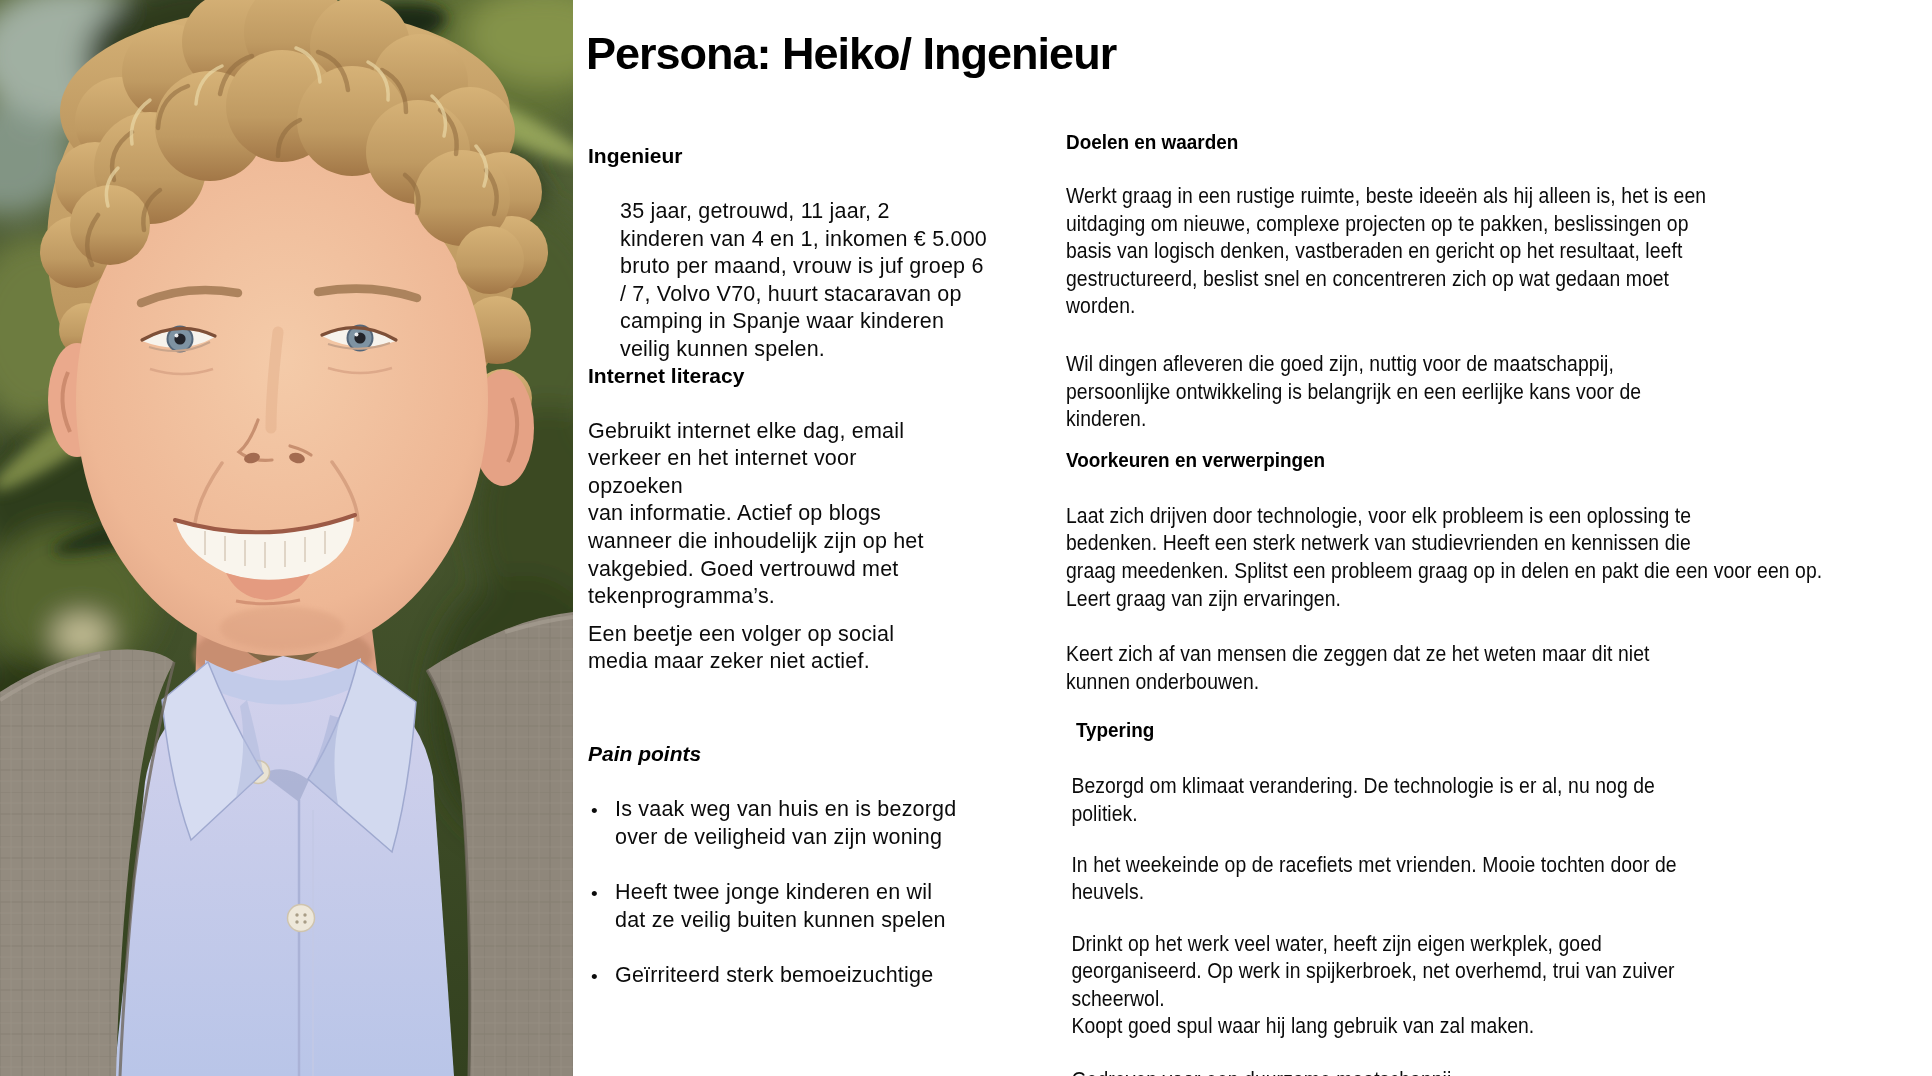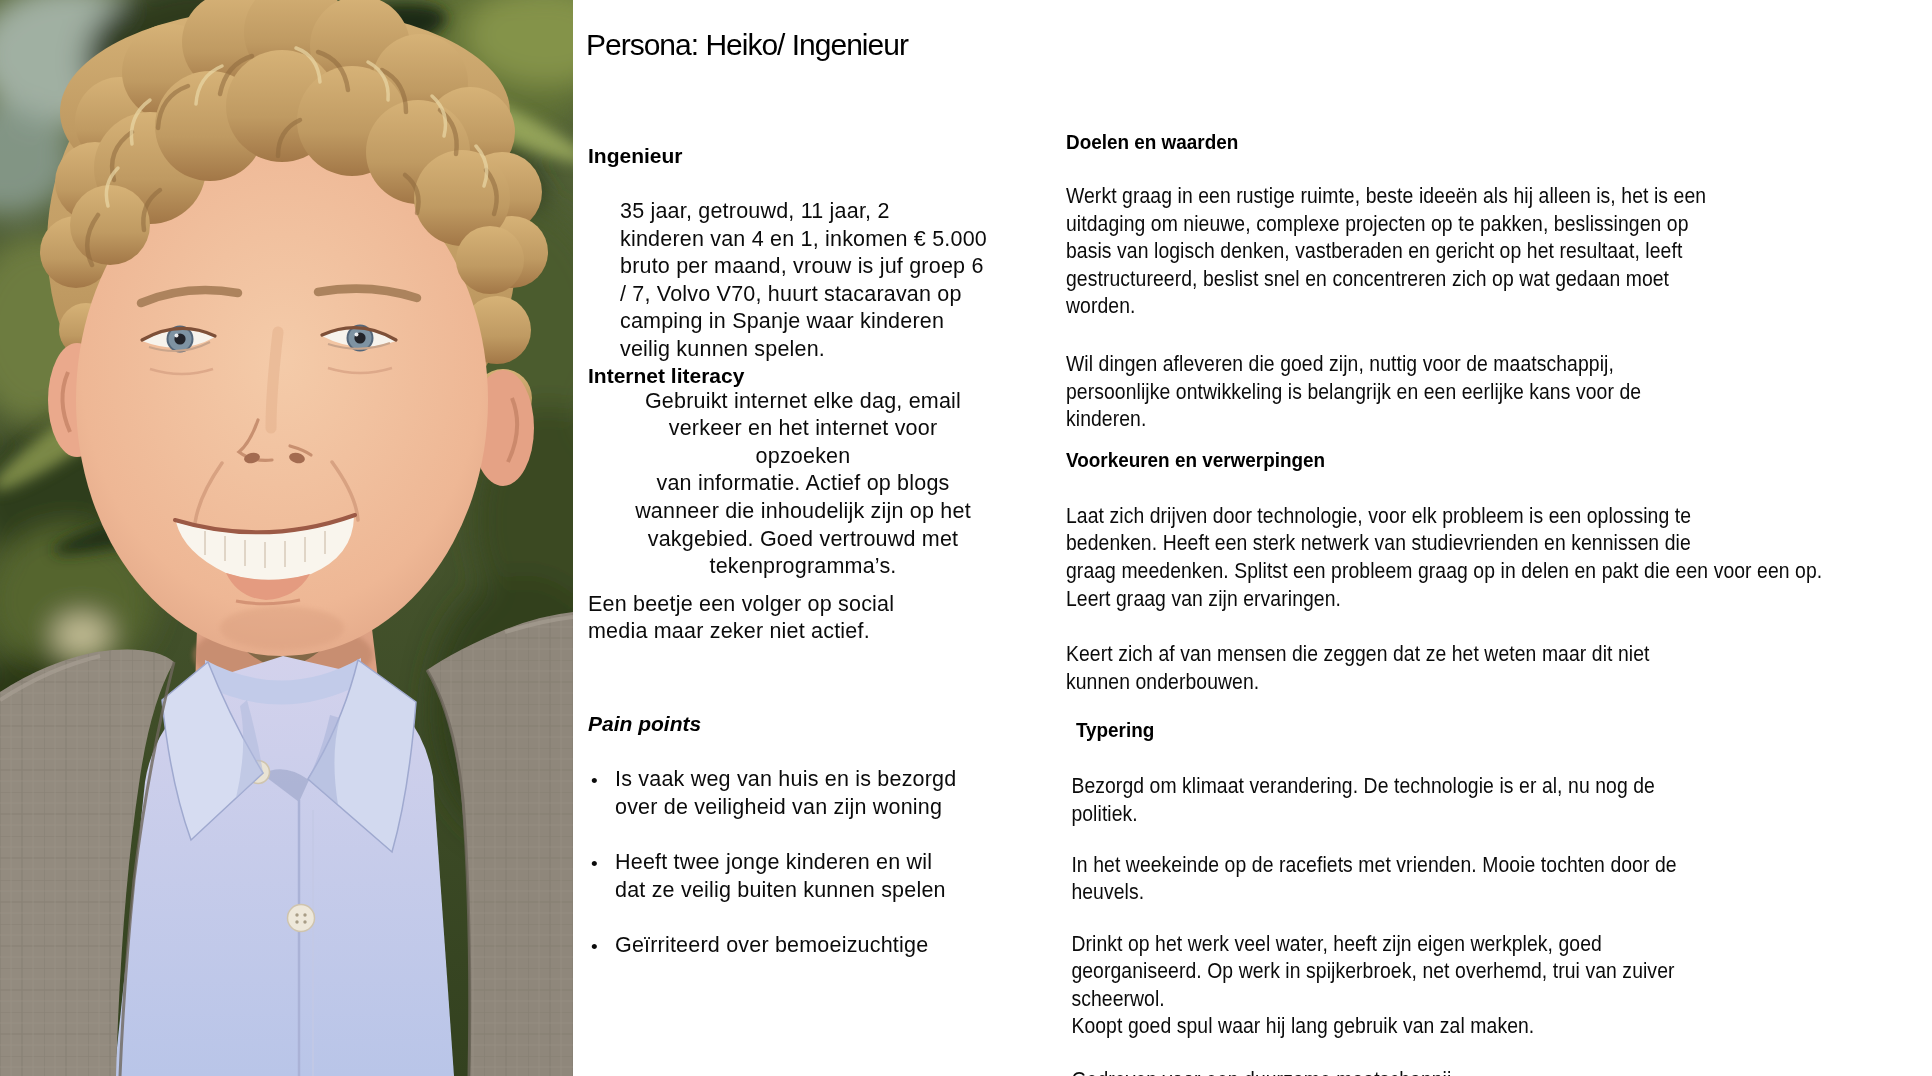--- a/index.html
+++ b/index.html
@@ -6,33 +6,33 @@
   body{
     width:1932px;height:1076px;overflow:hidden;background:#ffffff;
     font-family:"Liberation Sans","DejaVu Sans",sans-serif;color:#0b0b0b;
     position:relative;
   }
   .canvas{position:absolute;inset:0;width:1932px;height:1076px;}
   .photo{position:absolute;left:0;top:0;width:573px;height:1076px;overflow:hidden;}
   .photo svg{display:block;}
   .page-title{
     position:absolute;left:586px;top:28px;
-    font-size:30px;font-weight:normal;letter-spacing:-1px;color:#000;
+    font-size:45px;font-weight:bold;letter-spacing:-1px;color:#000;
     white-space:nowrap;
   }
   .col{position:absolute;}
   .col-left{left:588px;top:144px;width:430px;}
   .col-right{left:1066px;top:130px;width:960px;transform:scaleX(0.9);transform-origin:0 0;}
   .hd{font-size:21px;font-weight:bold;line-height:24px;color:#000;}
   .para{font-size:21.5px;line-height:27.6px;white-space:pre-line;letter-spacing:0.2px;}
   .col-right .para{letter-spacing:0.1px;}
   
   .col-left .p-demo{margin-top:30px;margin-left:32px;}
   .col-left .hd-internet{}
-  .col-left .p-int1{text-align:center;}
+  .col-left .p-int1{margin-top:30px;}
   .col-left .p-int2{margin-top:10px;}
   .col-left .hd-pain{margin-top:66px;font-style:italic;}
   ul.bullets{list-style:none;margin:0;padding:0;}
   ul.bullets li{position:relative;padding-left:27px;font-size:21.5px;line-height:27.6px;white-space:pre-line;letter-spacing:0.2px;}
   ul.bullets li .mark{position:absolute;left:3px;top:1px;font-size:19px;}
   .b1{margin-top:30px;} .b2{margin-top:28px;} .b3{margin-top:28px;}
   
   .col-right .p-doel1{margin-top:29px;}
   .col-right .p-doel2{margin-top:30px;}
   .col-right .hd-voorkeur{margin-top:14px;}
@@ -282,21 +282,21 @@
 tekenprogramma’s.</div>
     <div class="para p-int2">Een beetje een volger op social
 media maar zeker niet actief.</div>
 
     <div class="hd hd-pain">Pain points</div>
     <ul class="bullets">
       <li class="b1"><span class="mark">•</span><span>Is vaak weg van huis en is bezorgd
 over de veiligheid van zijn woning</span></li>
       <li class="b2"><span class="mark">•</span><span>Heeft twee jonge kinderen en wil
 dat ze veilig buiten kunnen spelen</span></li>
-      <li class="b3"><span class="mark">•</span><span>Geïrriteerd over bemoeizuchtige</span></li>
+      <li class="b3"><span class="mark">•</span><span>Geïrriteerd sterk bemoeizuchtige</span></li>
     </ul>
   </div>
 
   <div class="col col-right">
     <div class="hd">Doelen en waarden</div>
     <div class="para p-doel1">Werkt graag in een rustige ruimte, beste ideeën als hij alleen is, het is een
 uitdaging om nieuwe, complexe projecten op te pakken, beslissingen op
 basis van logisch denken, vastberaden en gericht op het resultaat, leeft
 gestructureerd, beslist snel en concentreren zich op wat gedaan moet
 worden.</div>

